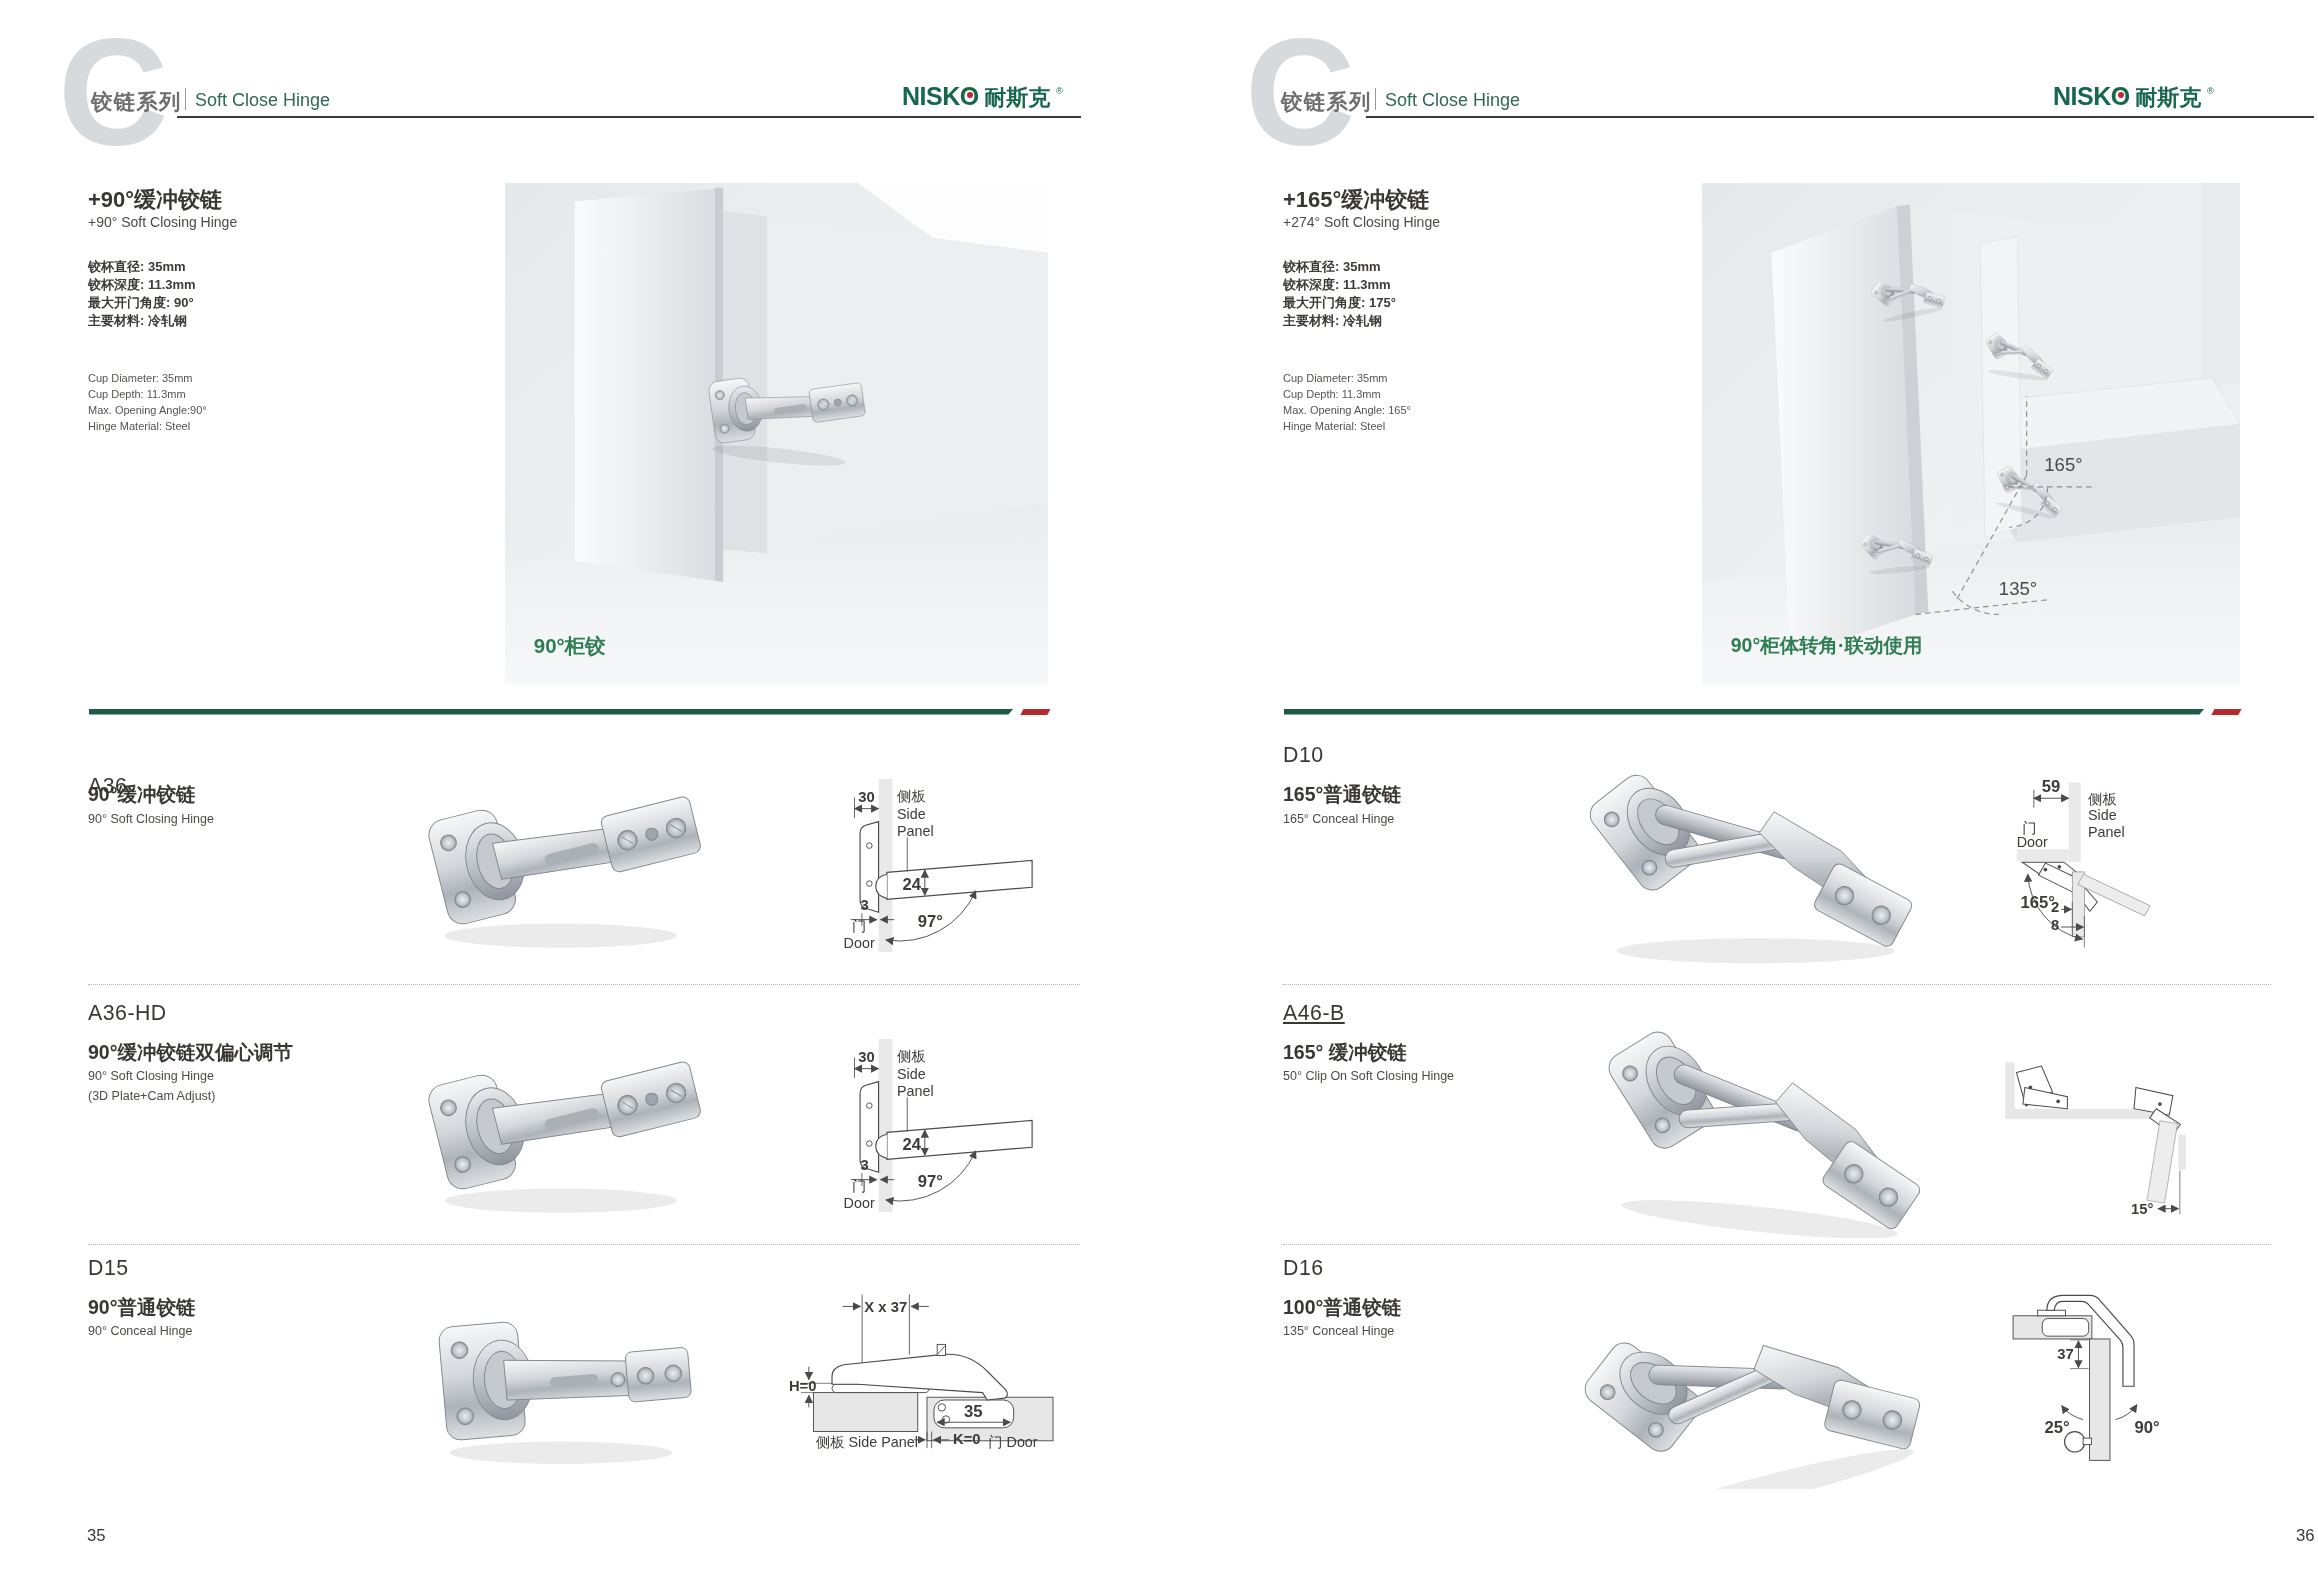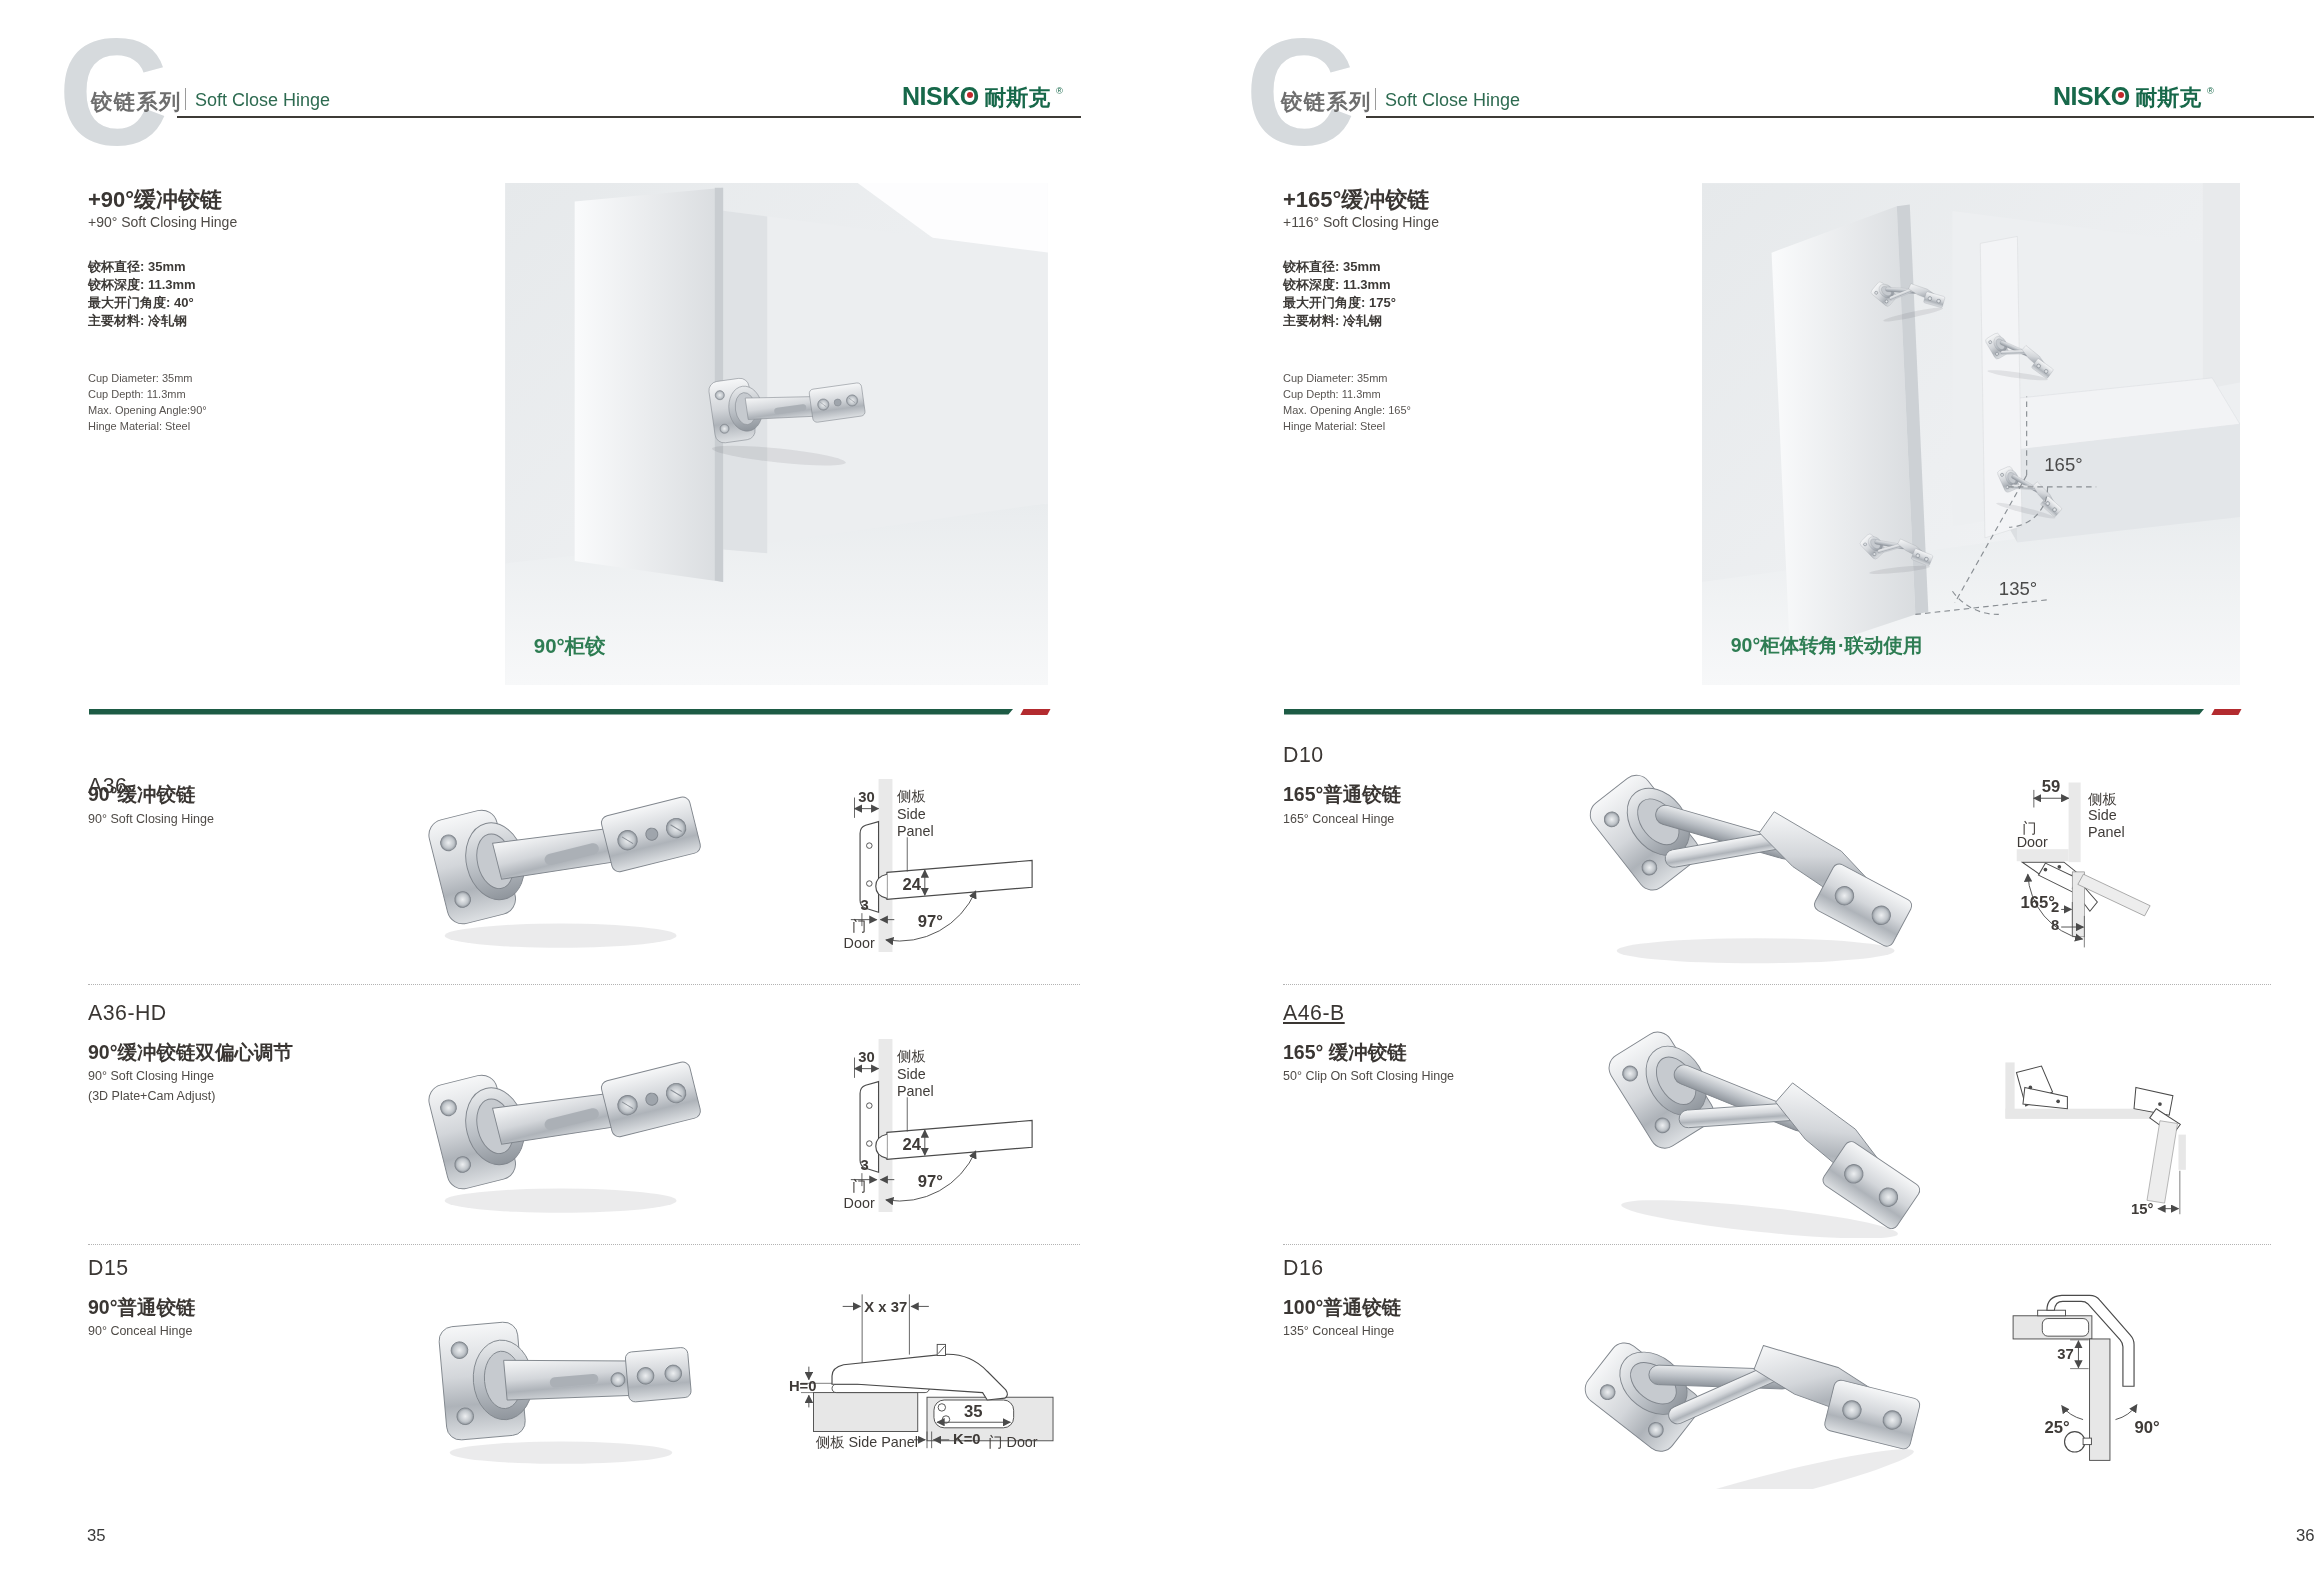--- a/index.html
+++ b/index.html
@@ -146,21 +146,21 @@
     <span class="logo-cn">耐斯克</span>
     <span class="logo-reg">®</span>
   </div>
 
   <section>
     <div class="abs hero-title-cn" style="left:88px;top:185px;">+90°缓冲铰链</div>
     <div class="abs hero-title-en" style="left:88px;top:214px;">+90° Soft Closing Hinge</div>
     <div class="abs" style="left:88px;top:258px;">
       <div class="spec-cn">铰杯直径: 35mm</div>
       <div class="spec-cn">铰杯深度: 11.3mm</div>
-      <div class="spec-cn">最大开门角度: 40°</div>
+      <div class="spec-cn">最大开门角度: 90°</div>
       <div class="spec-cn">主要材料: 冷轧钢</div>
     </div>
     <div class="abs" style="left:88px;top:370px;">
       <div class="spec-en">Cup Diameter: 35mm</div>
       <div class="spec-en">Cup Depth: 11.3mm</div>
       <div class="spec-en">Max. Opening Angle:90°</div>
       <div class="spec-en">Hinge Material: Steel</div>
     </div>
     <svg class="abs" style="left:505px;top:183px;" width="543" height="502" viewBox="0 0 1170 1082">
       <rect width="1170" height="1082" fill="url(#gBg)"></rect>
@@ -299,21 +299,21 @@
   <div class="abs hdr-en" style="left:218px;top:90px;">Soft Close Hinge</div>
   <div class="abs hdr-line" style="left:199px;top:116px;width:948px;"></div>
   <div class="abs logo" style="left:886px;top:82px;">
     <span class="logo-latin"><span>NISKO</span><span class="logo-dot"></span></span>
     <span class="logo-cn">耐斯克</span>
     <span class="logo-reg">®</span>
   </div>
 
   <section>
     <div class="abs hero-title-cn" style="left:116px;top:185px;">+165°缓冲铰链</div>
-    <div class="abs hero-title-en" style="left:116px;top:214px;">+116° Soft Closing Hinge</div>
+    <div class="abs hero-title-en" style="left:116px;top:214px;">+274° Soft Closing Hinge</div>
     <div class="abs" style="left:116px;top:258px;">
       <div class="spec-cn">铰杯直径: 35mm</div>
       <div class="spec-cn">铰杯深度: 11.3mm</div>
       <div class="spec-cn">最大开门角度: 175°</div>
       <div class="spec-cn">主要材料: 冷轧钢</div>
     </div>
     <div class="abs" style="left:116px;top:370px;">
       <div class="spec-en">Cup Diameter: 35mm</div>
       <div class="spec-en">Cup Depth: 11.3mm</div>
       <div class="spec-en">Max. Opening Angle: 165°</div>

